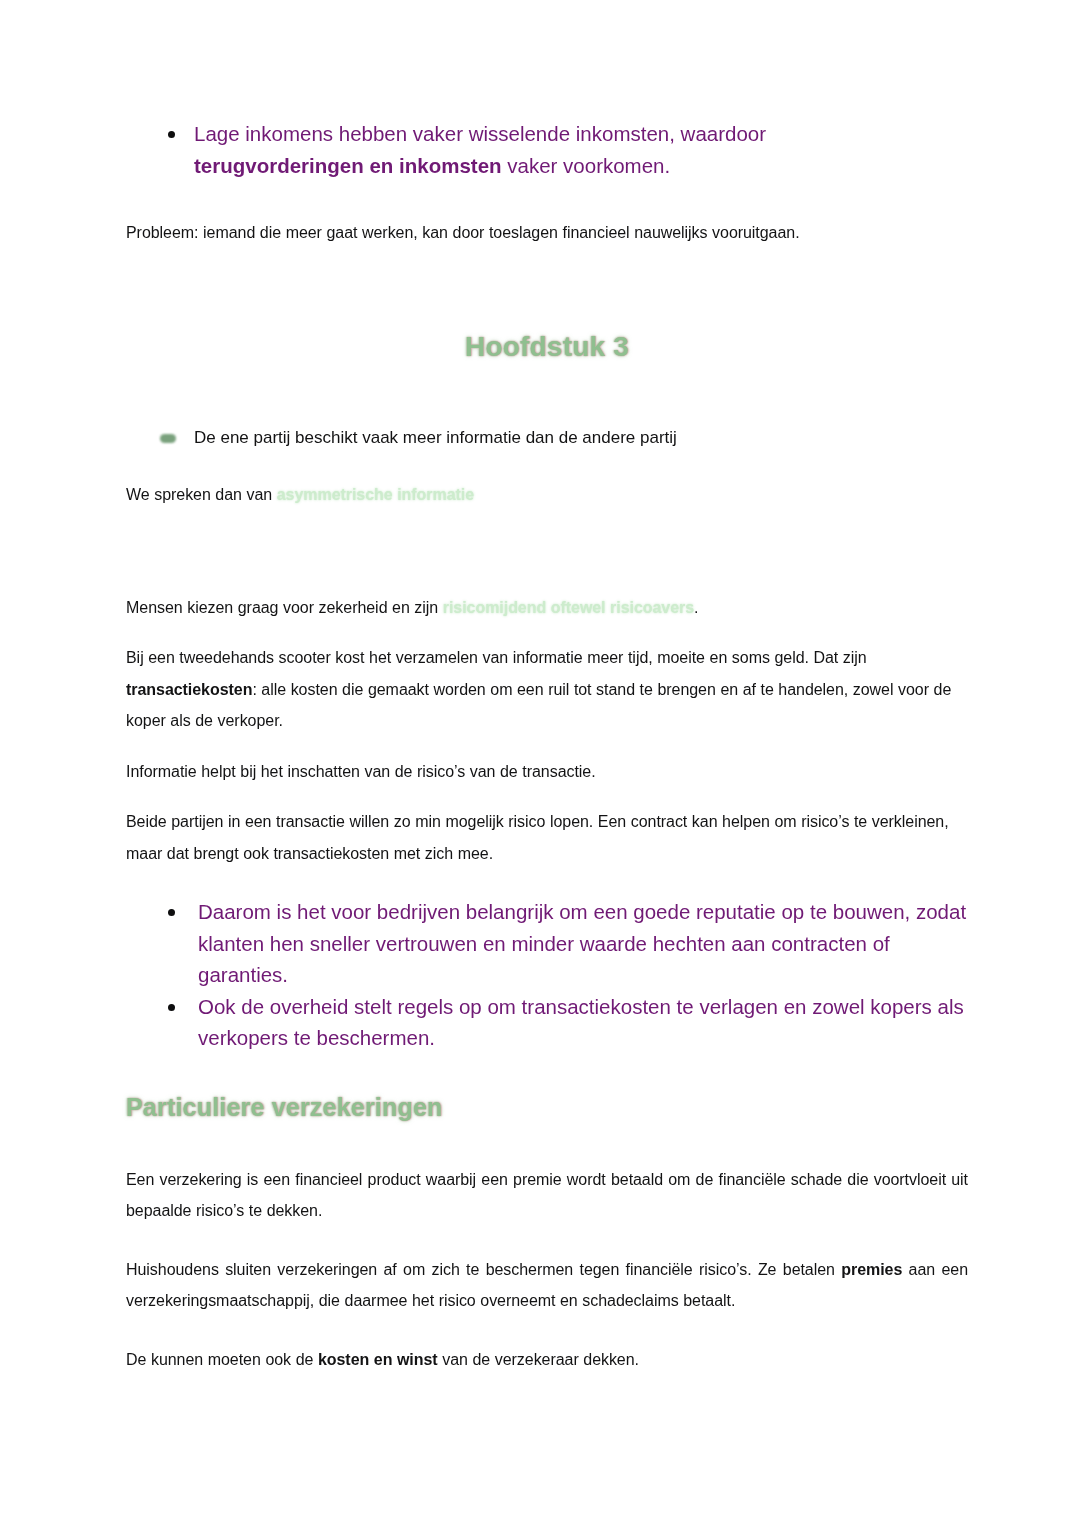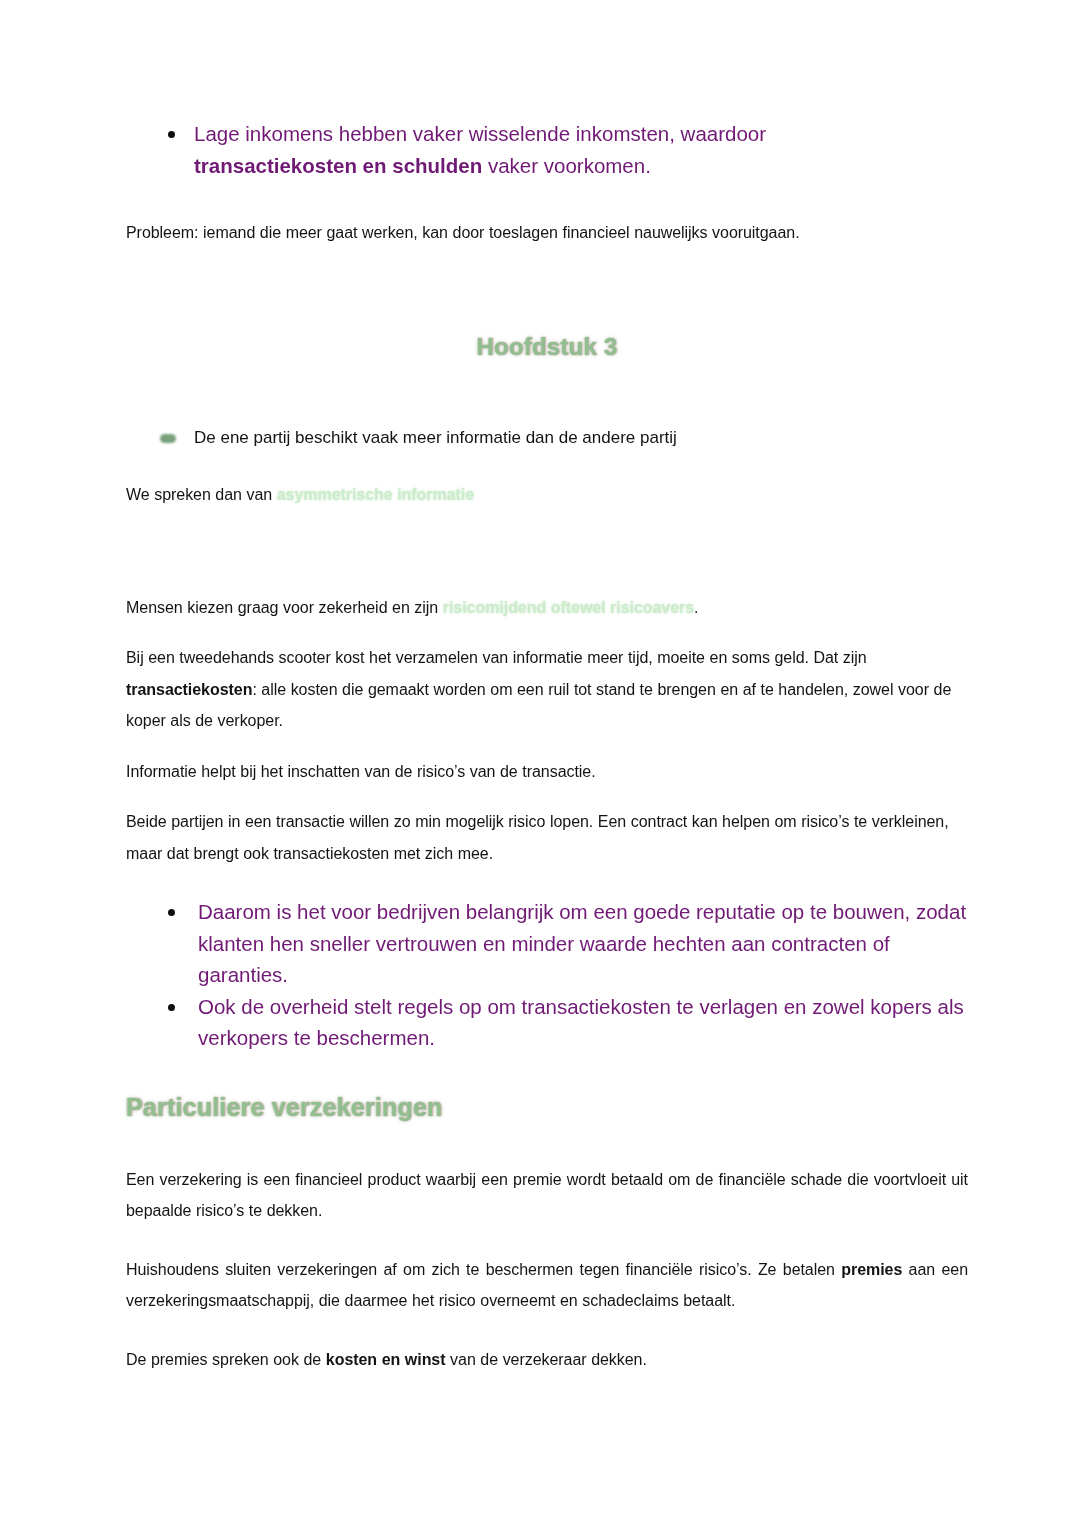--- a/index.html
+++ b/index.html
@@ -119,21 +119,21 @@
     display: inline-block;
     text-shadow:
        0 0 1.2px #c9a6a6,
        0.9px 0 1.6px #d3b0ae,
       -0.9px 0 1.6px #bcd9bc,
        0 0 4px rgba(150,190,150,0.55);
     filter: blur(0.55px);
     -webkit-font-smoothing: none;
   }
   .hl-heading.center-title {
-    font-size: 24px;
+    font-size: 28px;
   }
 
   .title-row {
     text-align: center;
   }
 
   
   .hl-term {
     color: #cdeccd;
     font-weight: 700;
@@ -145,21 +145,21 @@
 <body>
 
 <div class="page">
   <div class="content">
 
     <ul class="bullets">
       <li>
         <span class="dot"></span>
         <span>Lage inkomens hebben vaker wisselende inkomsten, waardoor</span>
         <br>
-        <b>transactiekosten en schulden</b><span> vaker voorkomen.</span>
+        <b>terugvorderingen en inkomsten</b><span> vaker voorkomen.</span>
       </li>
     </ul>
 
     <div class="spacer-sm"></div>
 
     <p class="para">Probleem: iemand die meer gaat werken, kan door toeslagen financieel nauwelijks vooruitgaan.</p>
 
     <div class="spacer-lg"></div>
 
     <div class="title-row">
@@ -214,16 +214,16 @@
     <div class="spacer-md"></div>
 
     <p class="para justify">Een verzekering is een financieel product waarbij een premie wordt betaald om de financiële schade die voortvloeit uit bepaalde risico’s te dekken.</p>
 
     <div class="spacer-xs"></div>
 
     <p class="para justify"><span>Huishoudens sluiten verzekeringen af om zich te beschermen tegen financiële risico’s. Ze betalen </span><b>premies</b><span> aan een verzekeringsmaatschappij, die daarmee het risico overneemt en schadeclaims betaalt.</span></p>
 
     <div class="spacer-xs"></div>
 
-    <p class="para"><span>De premies spreken ook de </span><b>kosten en winst</b><span> van de verzekeraar dekken.</span></p>
+    <p class="para"><span>De kunnen moeten ook de </span><b>kosten en winst</b><span> van de verzekeraar dekken.</span></p>
 
   </div>
 </div>
 
 </body></html>

